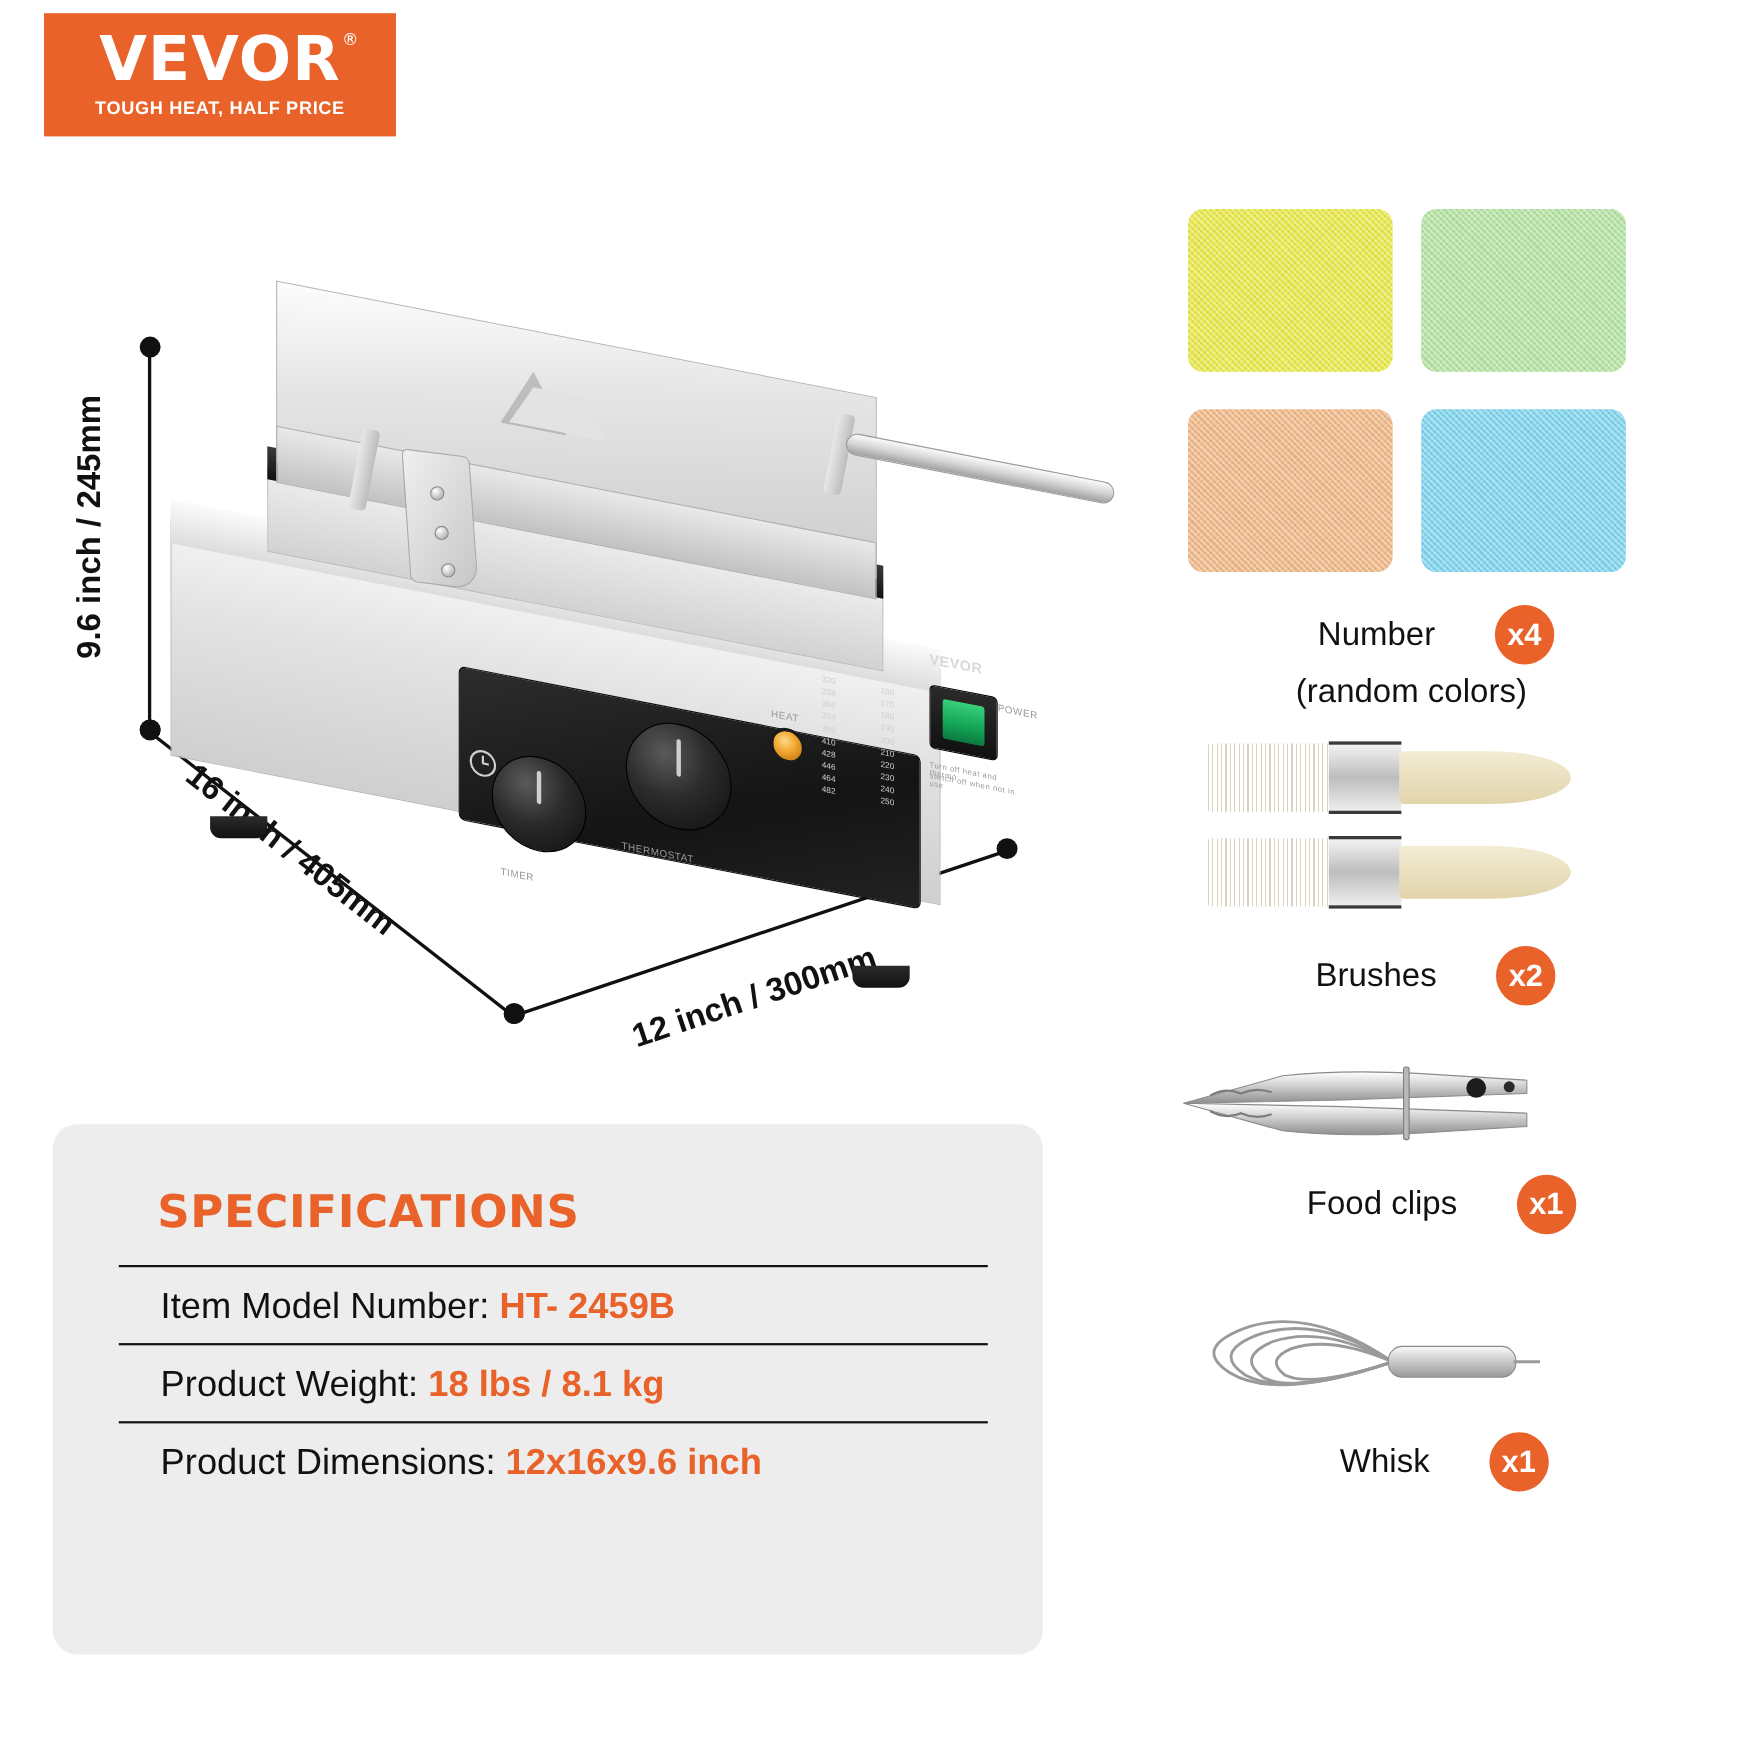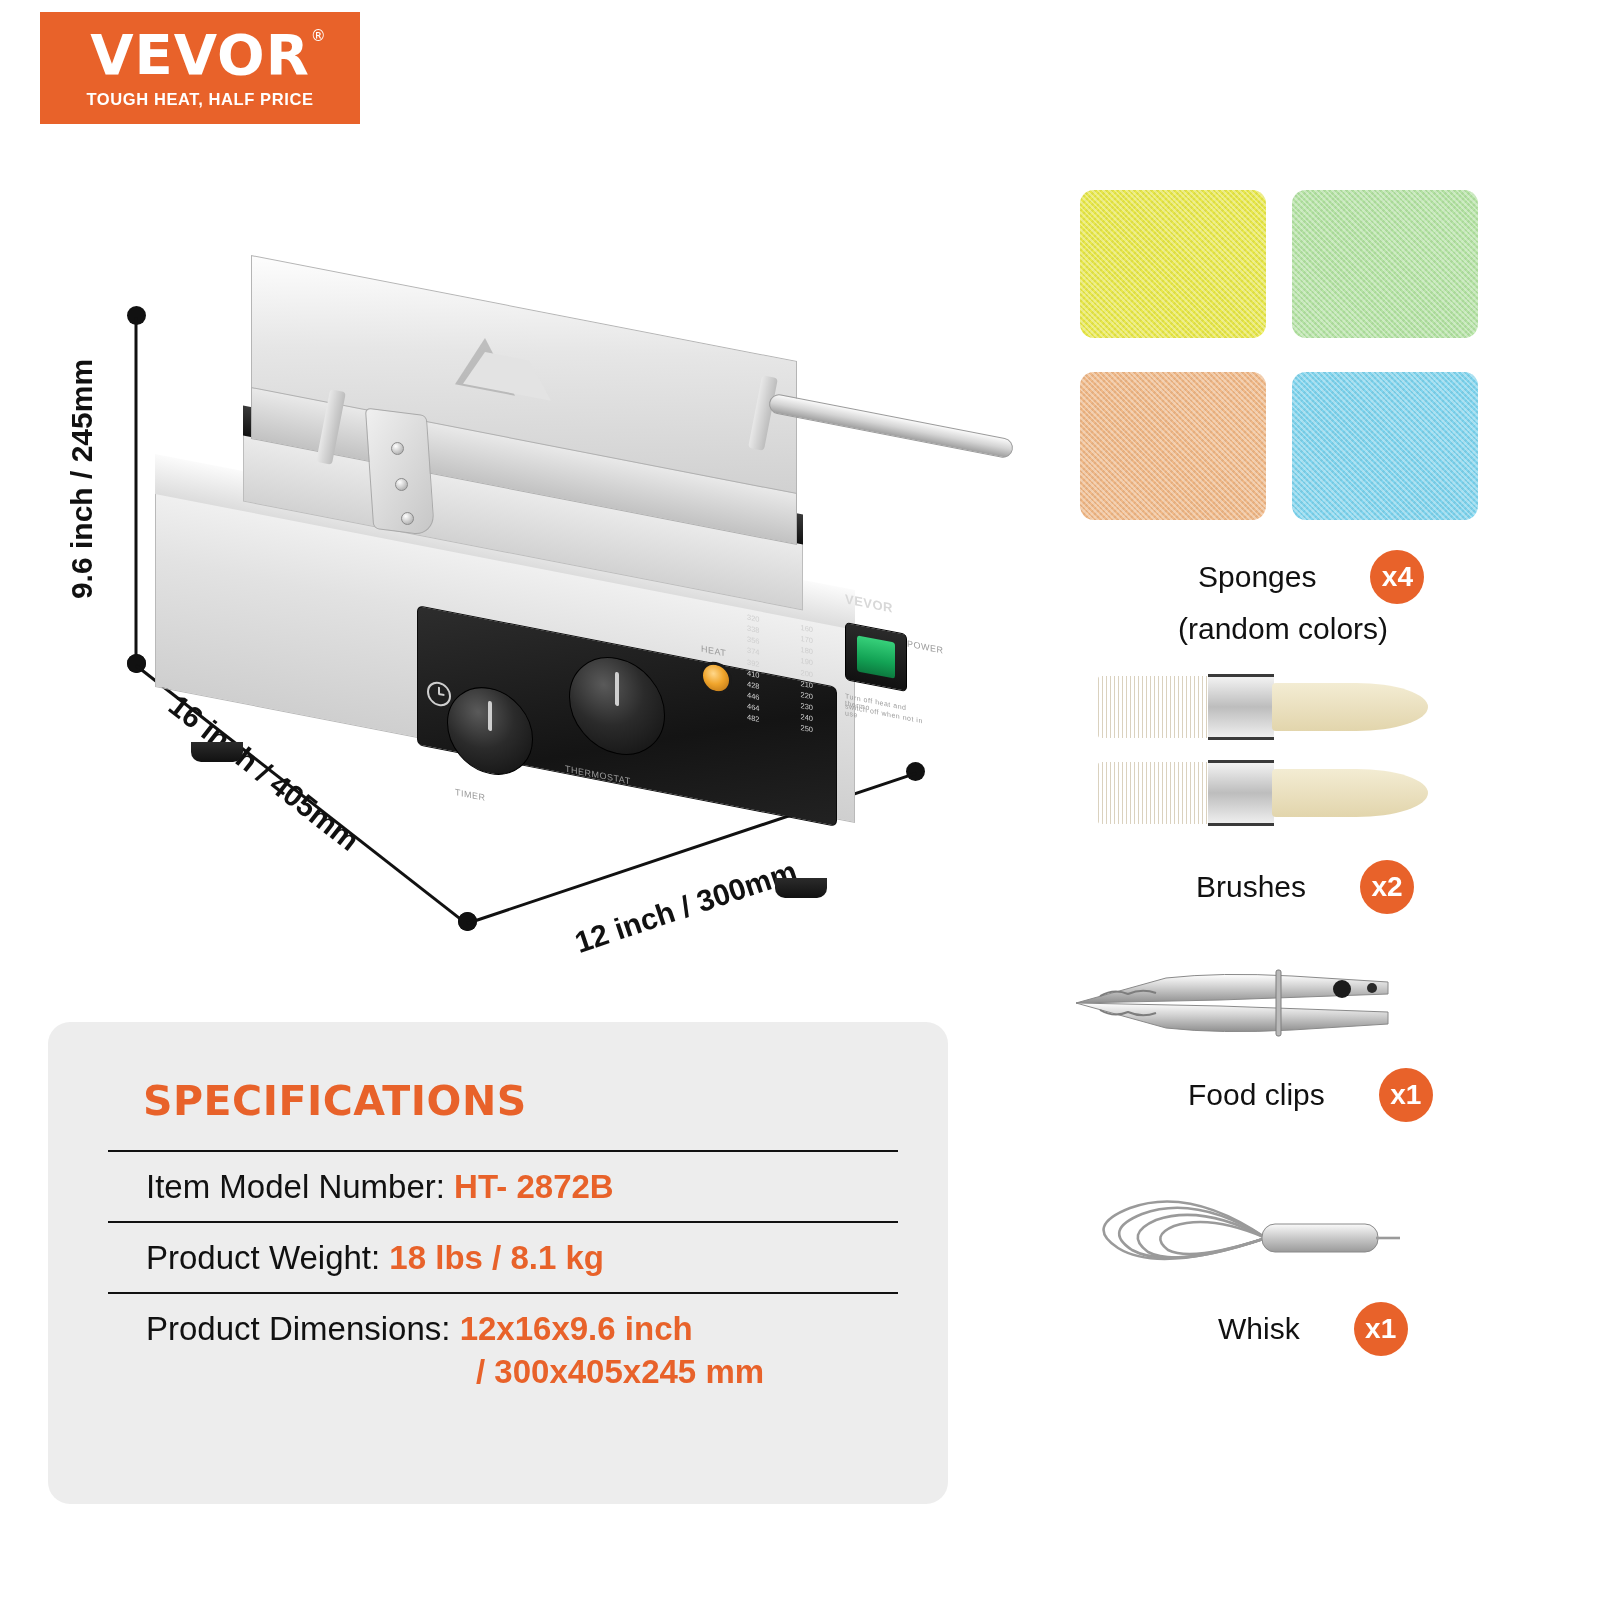--- a/index.html
+++ b/index.html
@@ -363,41 +363,40 @@
       <div class="panel-word" style="left:690px;top:410px;font-size:7px;">Turn off heat and thermo</div>
       <div class="panel-word" style="left:690px;top:420px;font-size:7px;">switch off when not in use</div>
     </div>
   </div>
 
   <div class="spec-card">
     <div class="spec-title">SPECIFICATIONS</div>
     <div class="spec-rows">
       <div class="spec-row">
         <span>Item Model Number:</span>
-        <span class="spec-val">HT- 2872B</span>
+        <span class="spec-val">HT- 2459B</span>
       </div>
       <div class="spec-row">
         <span>Product Weight:</span>
         <span class="spec-val">18 lbs / 8.1 kg</span>
       </div>
       <div class="spec-row">
         <span>Product Dimensions:</span>
         <span class="spec-val">12x16x9.6 inch</span>
-        <span class="spec-val2">/ 300x405x245 mm</span>
       </div>
     </div>
   </div>
 
   <div class="acc" style="left:1080px;top:190px;width:430px;height:480px;">
     <div class="sponge" style="left:0;top:0;background:#e8e84a;"></div>
     <div class="sponge" style="left:212px;top:0;background:#b4e3a3;"></div>
     <div class="sponge" style="left:0;top:182px;background:#f0b887;"></div>
     <div class="sponge" style="left:212px;top:182px;background:#7fd4ee;"></div>
     <div class="acc-label" style="left:118px;top:360px;">
-      <span>Sponges</span>
+      <span>Number</span>
       <span class="acc-badge">x4</span>
     </div>
     <div class="acc-sub" style="left:98px;top:422px;">(random colors)</div>
   </div>
 
   <div class="acc" style="left:1098px;top:672px;width:400px;height:240px;">
     <div class="brush" style="left:0;top:0;">
       <div class="brush-bristle"></div>
       <div class="brush-ferrule"></div>
       <div class="brush-handle"></div>

